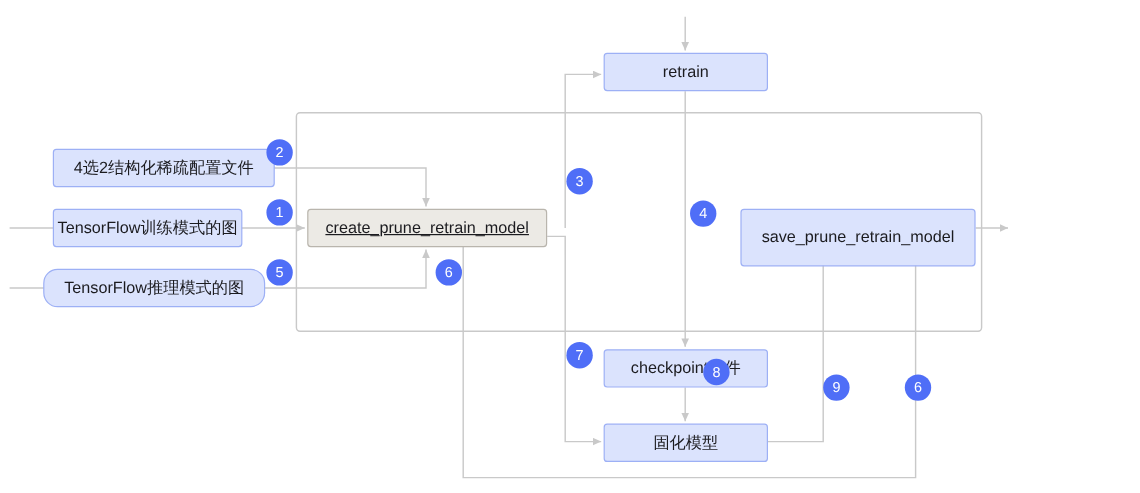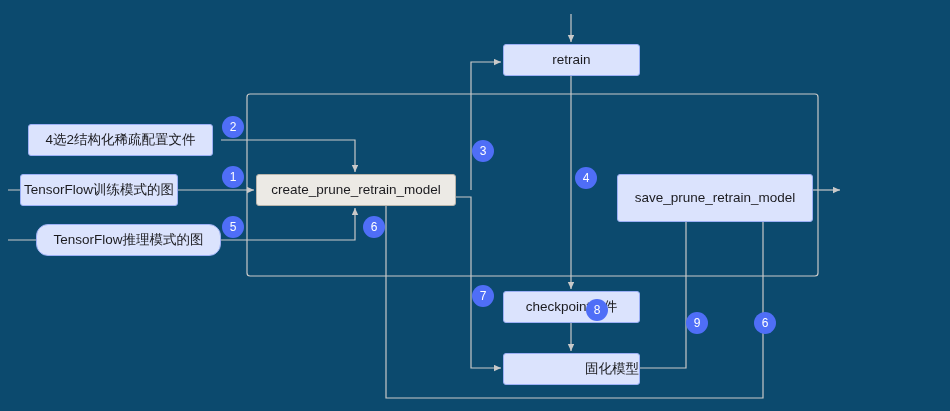--- a/index.html
+++ b/index.html
@@ -4,21 +4,21 @@
 <style>
   html, body {
     margin: 0;
     padding: 0;
     background: #000000;
   }
   #canvas {
     position: relative;
     width: 950px;
     height: 411px;
-    background: #0c4a6e;
+    background: #ffffff;
     font-family: "Liberation Sans", sans-serif;
     overflow: hidden;
   }
   svg.edges {
     position: absolute;
     left: 0;
     top: 0;
     width: 950px;
     height: 411px;
   }
@@ -93,45 +93,45 @@
       <path d="M763,208 L763,398 L386,398 L386,197 L356,197"></path>
 
       <path d="M813,190 L840,190" marker-end="url(#arrow)"></path>
     </g>
   </svg>
 
   <div class="node blue" style="left:503px; top:44px; width:137px; height:32px;">
     <span>retrain</span>
   </div>
 
-  <div class="node blue" style="left:28px; top:124px; width:185px; height:32px;">
+  <div class="node blue" style="left:44px; top:124px; width:185px; height:32px;">
     <span>4选2结构化稀疏配置文件</span>
   </div>
 
-  <div class="node blue" style="left:20px; top:174px; width:158px; height:32px;">
+  <div class="node blue" style="left:44px; top:174px; width:158px; height:32px;">
     <span>TensorFlow训练模式的图</span>
   </div>
 
   <div class="node blue" style="left:36px; top:224px; width:185px; height:32px;border-radius:12px;">
     <span>TensorFlow推理模式的图</span>
   </div>
 
-  <div class="node grey" style="left:256px; top:174px; width:200px; height:32px;">
+  <div class="node grey" style="left:256px; top:174px; width:200px; height:32px;text-decoration:underline;">
     <span>create_prune_retrain_model</span>
   </div>
 
   <div class="node blue" style="left:617px; top:174px; width:196px; height:48px;">
     <span>save_prune_retrain_model</span>
   </div>
 
   <div class="node blue" style="left:503px; top:291px; width:137px; height:32px;">
     <span>checkpoint文件</span>
   </div>
 
-  <div class="node blue" style="left:503px; top:353px; width:137px; height:32px;justify-content:flex-end;">
+  <div class="node blue" style="left:503px; top:353px; width:137px; height:32px;">
     <span>固化模型</span>
   </div>
 
   <div class="badge" style="left:222px; top:166px;">
     <span>1</span>
   </div>
   <div class="badge" style="left:222px; top:116px;">
     <span>2</span>
   </div>
   <div class="badge" style="left:472px; top:140px;">

